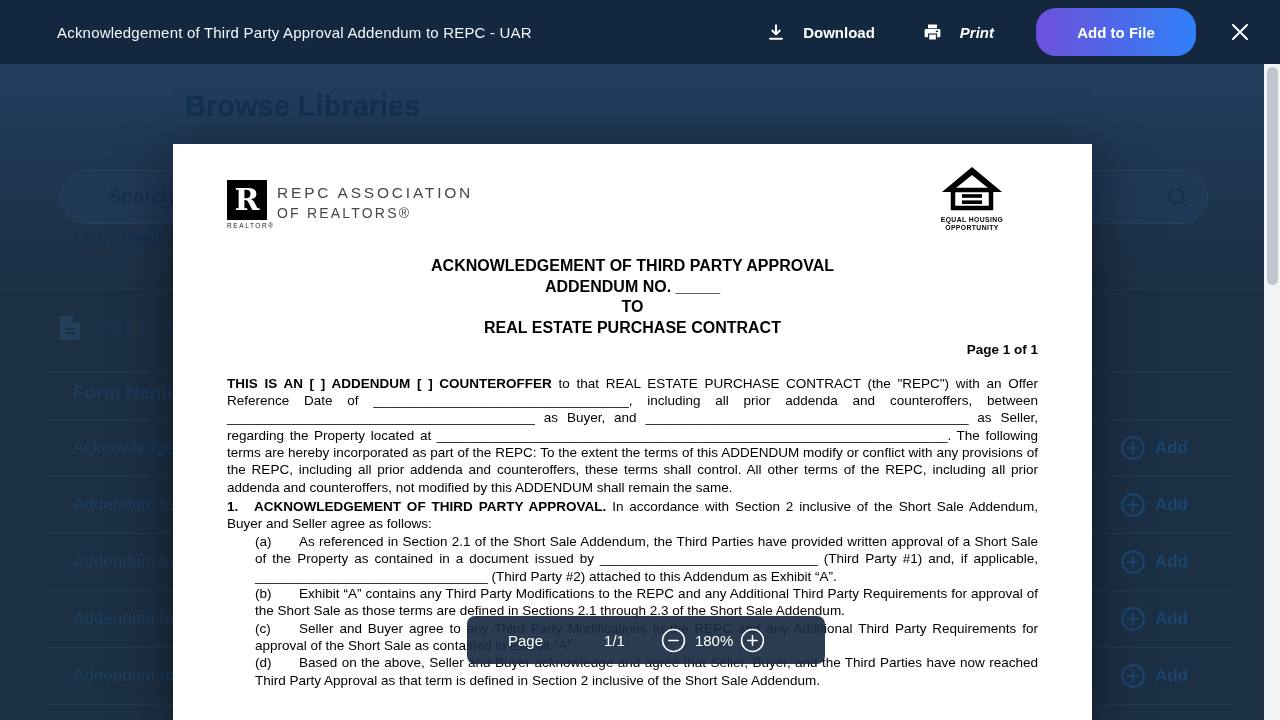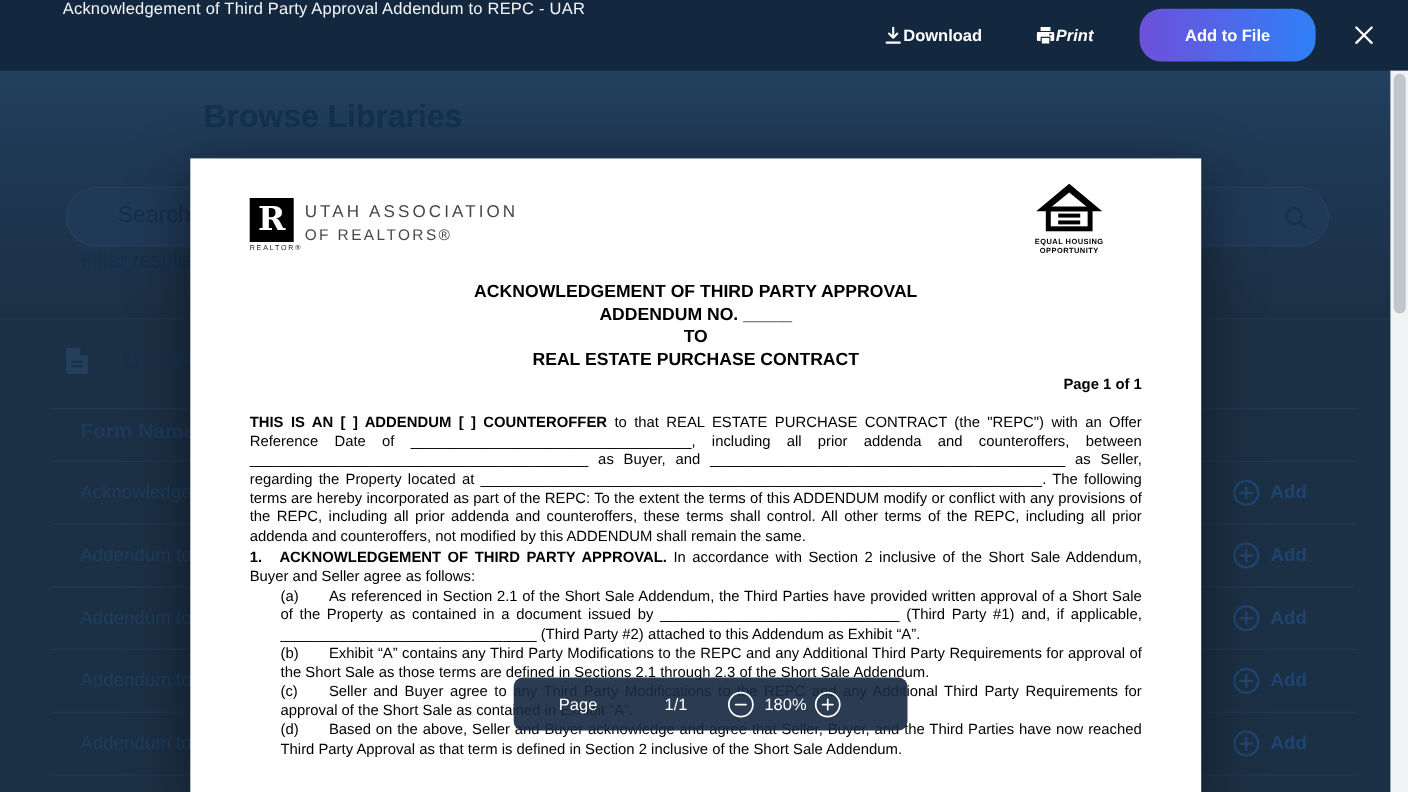--- a/index.html
+++ b/index.html
@@ -1,24 +1,24 @@
 <!DOCTYPE html>
 <html><head>
 <meta charset="utf-8">
 <style>
   * { margin:0; padding:0; box-sizing:border-box; }
   html,body { width:1280px; height:720px; overflow:hidden; }
   body { font-family:"Liberation Sans", sans-serif; background:#1C3045; position:relative; }
 
   
   .topbar { position:absolute; left:0; top:0; width:1280px; height:64px; background:#13273F;
-            display:flex; justify-content:space-between; z-index:40; }
+            display:flex; align-items:center; justify-content:space-between; z-index:40; }
   .topbar-title { color:#F4F7FA; font-size:15px; font-weight:500; padding-left:57px; letter-spacing:.2px; }
   .topbar-actions { display:flex; align-items:center; padding-right:30px; }
-  .tb-btn { background:none; border:none; color:#fff; display:flex; align-items:center; gap:0;
+  .tb-btn { background:none; border:none; color:#fff; display:flex; align-items:center; gap:18px;
             font-family:inherit; font-size:15px; font-weight:700; cursor:pointer; }
   .tb-btn + .tb-btn { margin-left:48px;font-style:italic; }
   .add-file-btn { margin-left:42px; width:160px; height:48px; border:none; border-radius:20px;
             background:linear-gradient(90deg,#6E50DB 0%,#2F80F7 100%);
             color:#fff; font-family:inherit; font-size:15px; font-weight:700; cursor:pointer; }
   .close-btn { margin-left:34px; background:none; border:none; cursor:pointer; display:flex; align-items:center; }
 
   
   .page-dim { position:absolute; left:0; top:64px; width:1280px; height:656px;
               background:linear-gradient(180deg,#23405F 0%,#1F3854 12%,#1C3045 34%,#1C3045 100%); z-index:1; }
@@ -199,21 +199,21 @@
   </div>
 </header>
 
 <div class="modal">
   <div class="uar-logo">
     <div class="r-block">
       <div class="r-box">R</div>
       <div class="r-caption">REALTOR®</div>
     </div>
     <div class="uar-text">
-      <div class="l1">UTAH ASSOCIATION</div>
+      <div class="l1">REPC ASSOCIATION</div>
       <div class="l2">OF REALTORS®</div>
     </div>
   </div>
 
   <div class="eho-logo">
     <svg width="64" height="46" viewBox="0 0 64 46">
       <path d="M32 1 L62 26 L53 26 L32 9 L11 26 L2 26 Z" fill="#000"></path>
       <rect x="13" y="24" width="38" height="18" fill="none" stroke="#000" stroke-width="4.5"></rect>
       <rect x="22" y="28.2" width="20" height="3.6" fill="#000"></rect>
       <rect x="22" y="34.4" width="20" height="3.6" fill="#000"></rect>

